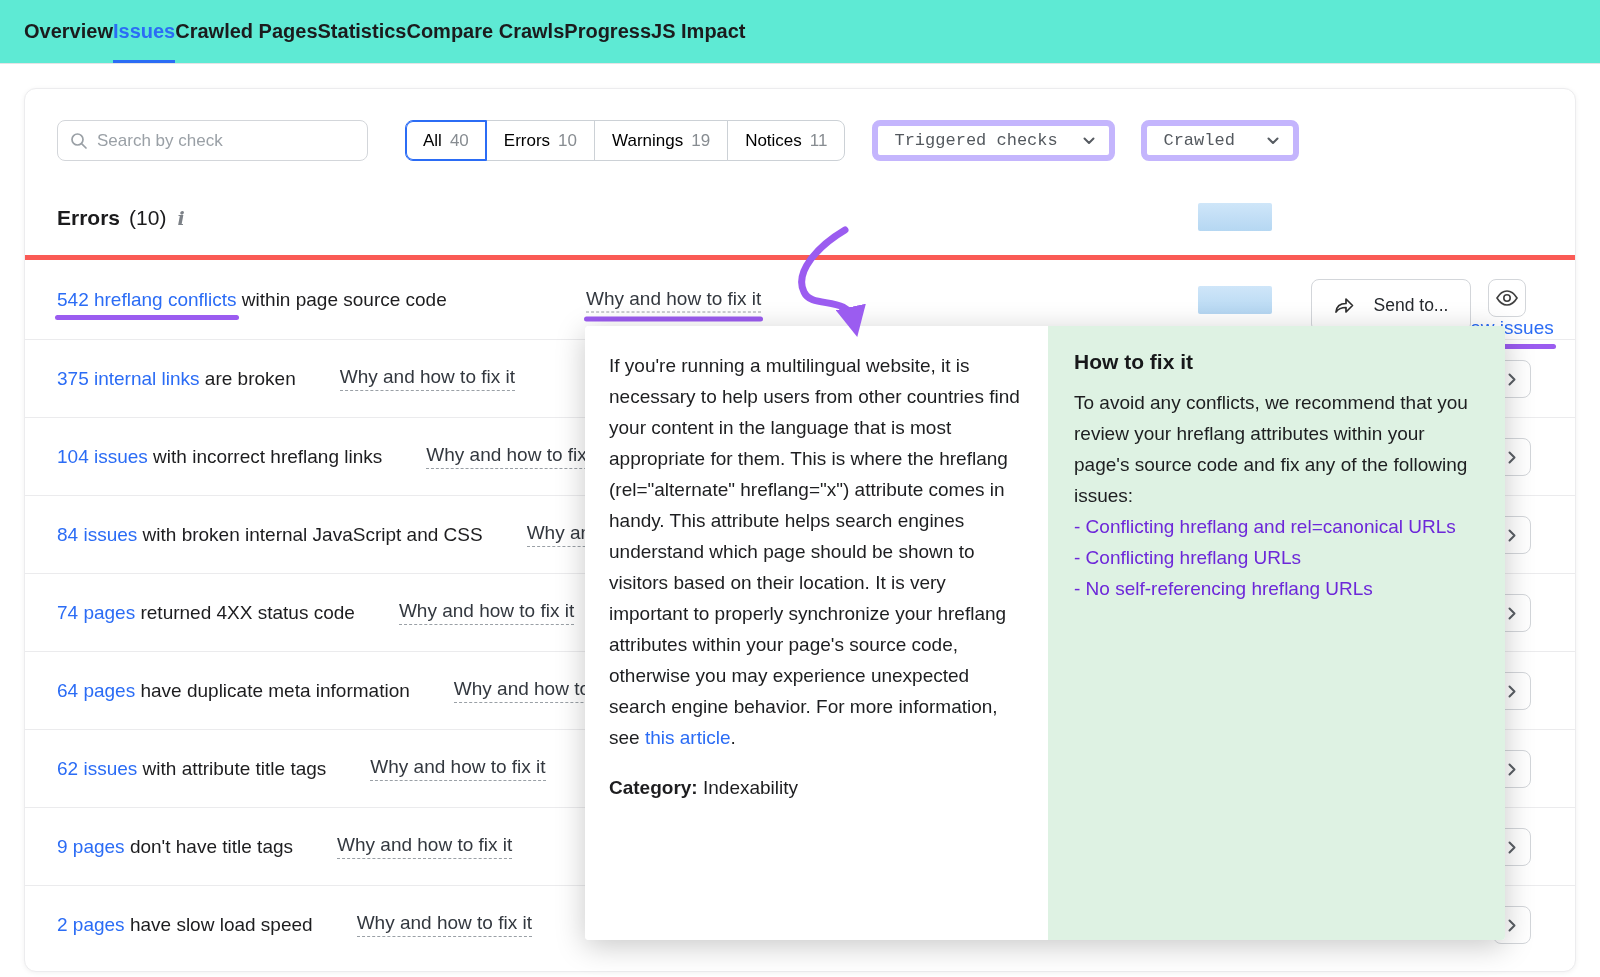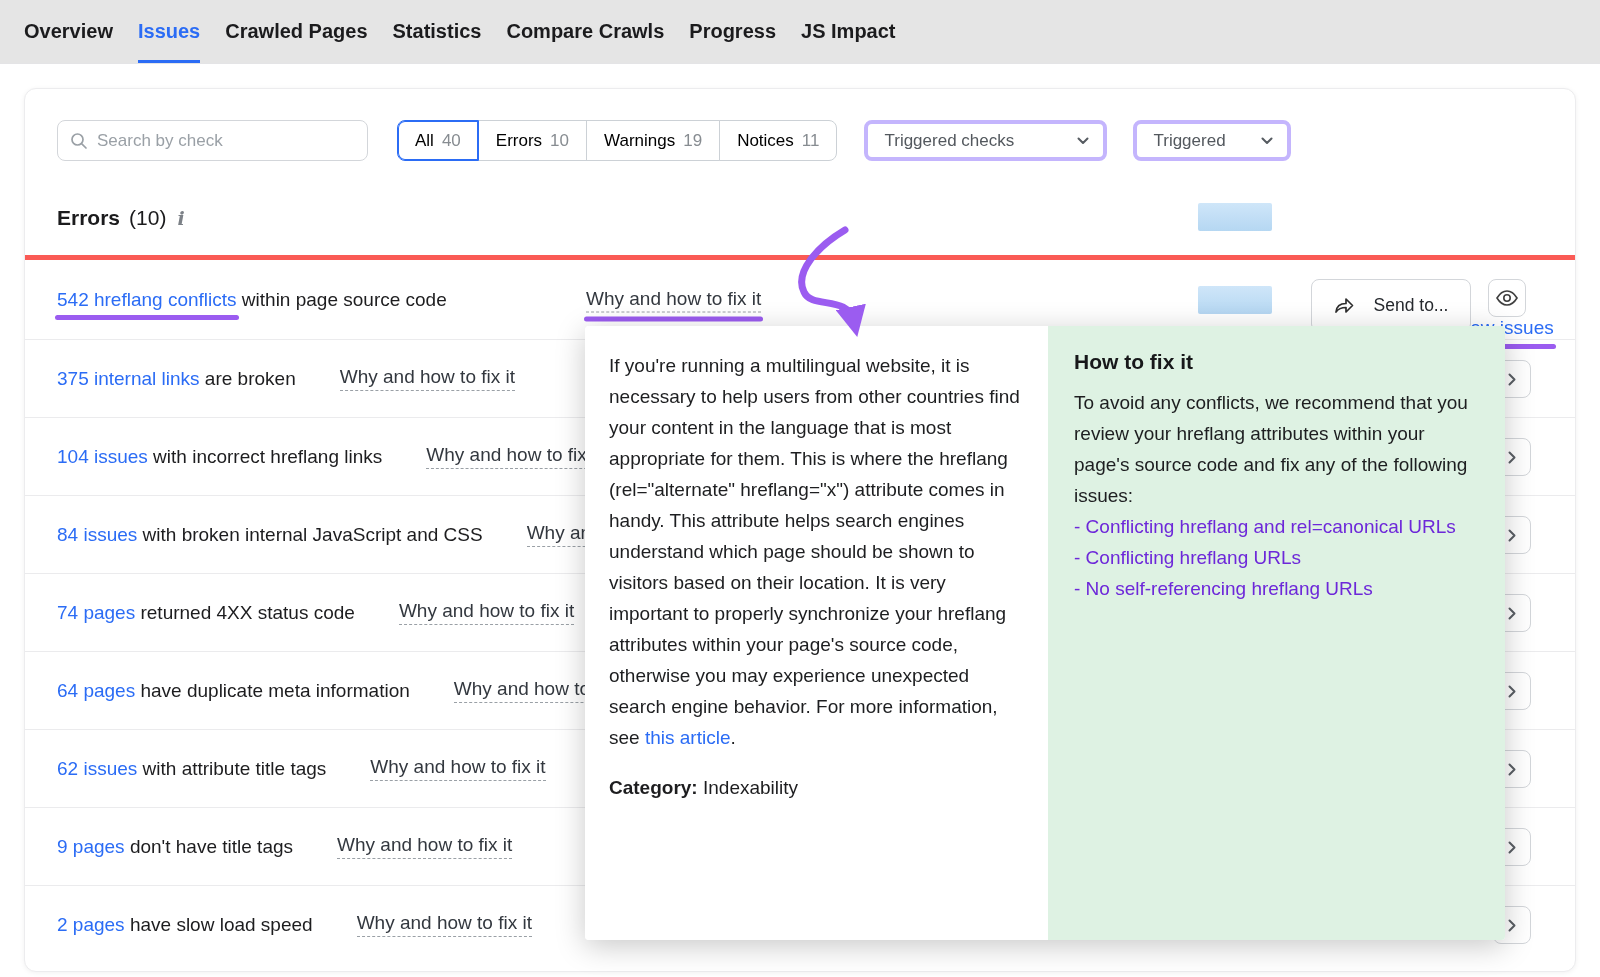--- a/index.html
+++ b/index.html
@@ -3,21 +3,21 @@
 <meta charset="utf-8">
 <style>
   * { margin:0; padding:0; box-sizing:border-box; }
   html,body { width:1600px; height:977px; overflow:hidden; background:#fff;
     font-family:"Liberation Sans","DejaVu Sans",sans-serif; color:#1d1d1f; }
   body { position:relative; }
 
   
   .topnav { position:absolute; top:0; left:0; right:0; height:64px;
     border-bottom:1px solid #e4e4e6; display:flex; align-items:stretch;
-    padding-left:24px; gap:25px; background:#e5e5e5; }
+    padding-left:24px; background:#5eead4; }
   .nav-item { display:flex; align-items:center; font-size:20px; font-weight:700;
     color:#1b1b1d; cursor:pointer; border-bottom:3px solid transparent;
     padding-top:2px; text-decoration:none; }
   .nav-item.active { color:#2b6cf5; border-bottom-color:#2b6cf5; }
 
   
   .card { position:absolute; top:88px; left:24px; width:1552px; height:884px;
     background:#fff; border:1px solid #ececee; border-radius:12px;
     box-shadow:0 1px 5px rgba(0,0,0,.06); overflow:hidden; }
 
@@ -27,28 +27,28 @@
   .search-box { display:flex; align-items:center; width:311px; height:41px;
     border:1px solid #d3d6da; border-radius:8px; padding:0 12px; gap:9px; background:#fff; }
   .search-box input { border:none; outline:none; flex:1; font-size:17px;
     font-family:inherit; color:#1d1d1f; background:transparent; }
   .search-box input::placeholder { color:#9aa0a6; }
 
   .segmented { display:flex; height:41px; margin-left:25px; }
   .seg { display:flex; align-items:center; gap:8px; padding:0 17px; background:#fff;
     border:1px solid #ccd1d6; margin-left:-1px; font-size:17px; cursor:pointer;
     font-family:inherit; position:relative; }
-  .seg:first-child { border-radius:8px 0 0 8px; margin-left:4px; }
+  .seg:first-child { border-radius:8px 0 0 8px; margin-left:12px; }
   .seg:last-child  { border-radius:0 8px 8px 0; }
   .seg .seg-count { color:#878c91; }
   .seg.selected { border-color:#2b6cf5; box-shadow:inset 0 0 0 1px #2b6cf5; z-index:2; }
 
   .dropdown { display:flex; align-items:center; justify-content:space-between;
-    height:41px; border:4px solid #c4b5fd; border-radius:8px; background:#fff;
-    font-size:17px; color:#53585e; padding:0 14px 0 16px; cursor:pointer; font-family:Liberation Sans, sans-serif; }
+    height:41px; border:6px solid #c4b5fd; border-radius:8px; background:#fff;
+    font-size:17px; color:#53585e; padding:0 14px 0 16px; cursor:pointer; font-family:Liberation Mono, monospace; }
   .dropdown.triggered { width:243px; margin-left:27px; }
   .dropdown.category  { width:158px; margin-left:26px; }
 
   
   .errors-header { position:absolute; top:114px; left:32px; display:flex;
     align-items:center; gap:9px; height:30px; }
   .errors-title { font-size:21px; font-weight:700; color:#1b1b1d; }
   .errors-count { font-size:21px; color:#1b1b1d; }
   .info-icon { font-family:"DejaVu Serif",serif; font-style:italic; font-weight:700;
     font-size:19px; color:#7c8187; padding-left:2px; }
@@ -151,21 +151,21 @@
     <button class="dropdown triggered">
       <span>Triggered checks</span>
       <span style="display:flex;">
         <svg width="12" height="8" viewBox="0 0 12 8">
             <path d="M1.5 1.5 L6 6 L10.5 1.5" fill="none" stroke="#565b61" stroke-width="2" stroke-linecap="round" stroke-linejoin="round"></path>
           </svg>
       </span>
     </button>
 
     <button class="dropdown category">
-      <span>Triggered</span>
+      <span>Crawled</span>
       <span style="display:flex;">
         <svg width="12" height="8" viewBox="0 0 12 8">
             <path d="M1.5 1.5 L6 6 L10.5 1.5" fill="none" stroke="#565b61" stroke-width="2" stroke-linecap="round" stroke-linejoin="round"></path>
           </svg>
       </span>
     </button>
   </div>
 
   <div class="errors-header">
     <span class="errors-title">Errors</span>

